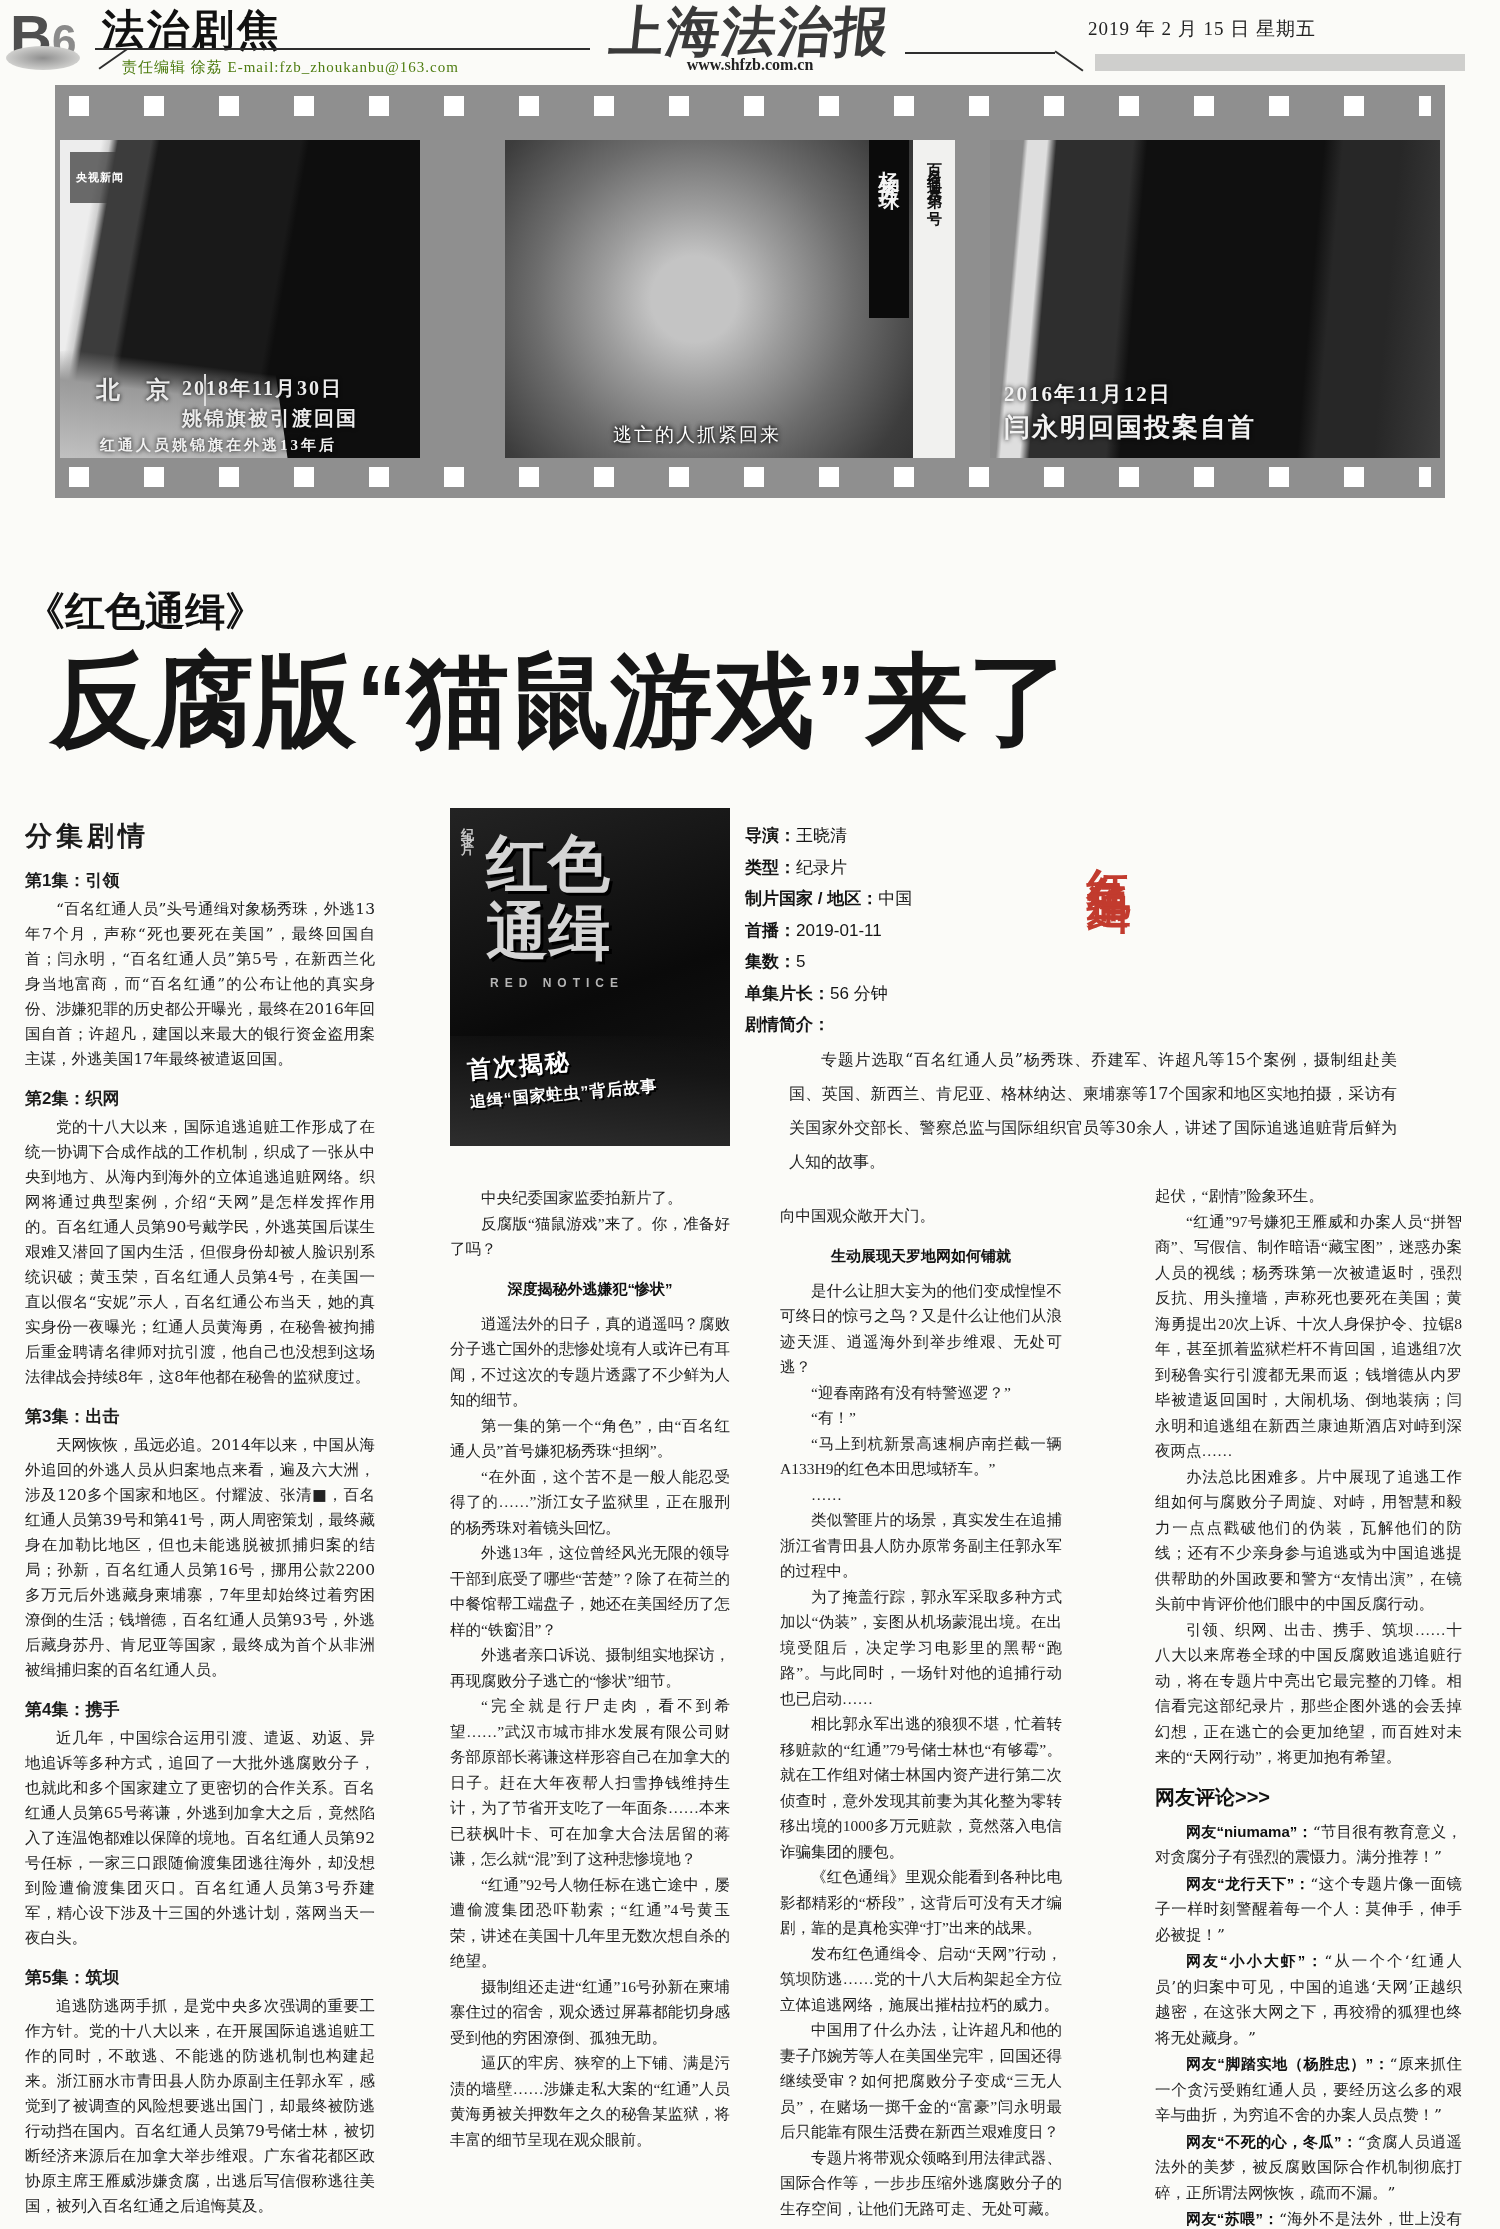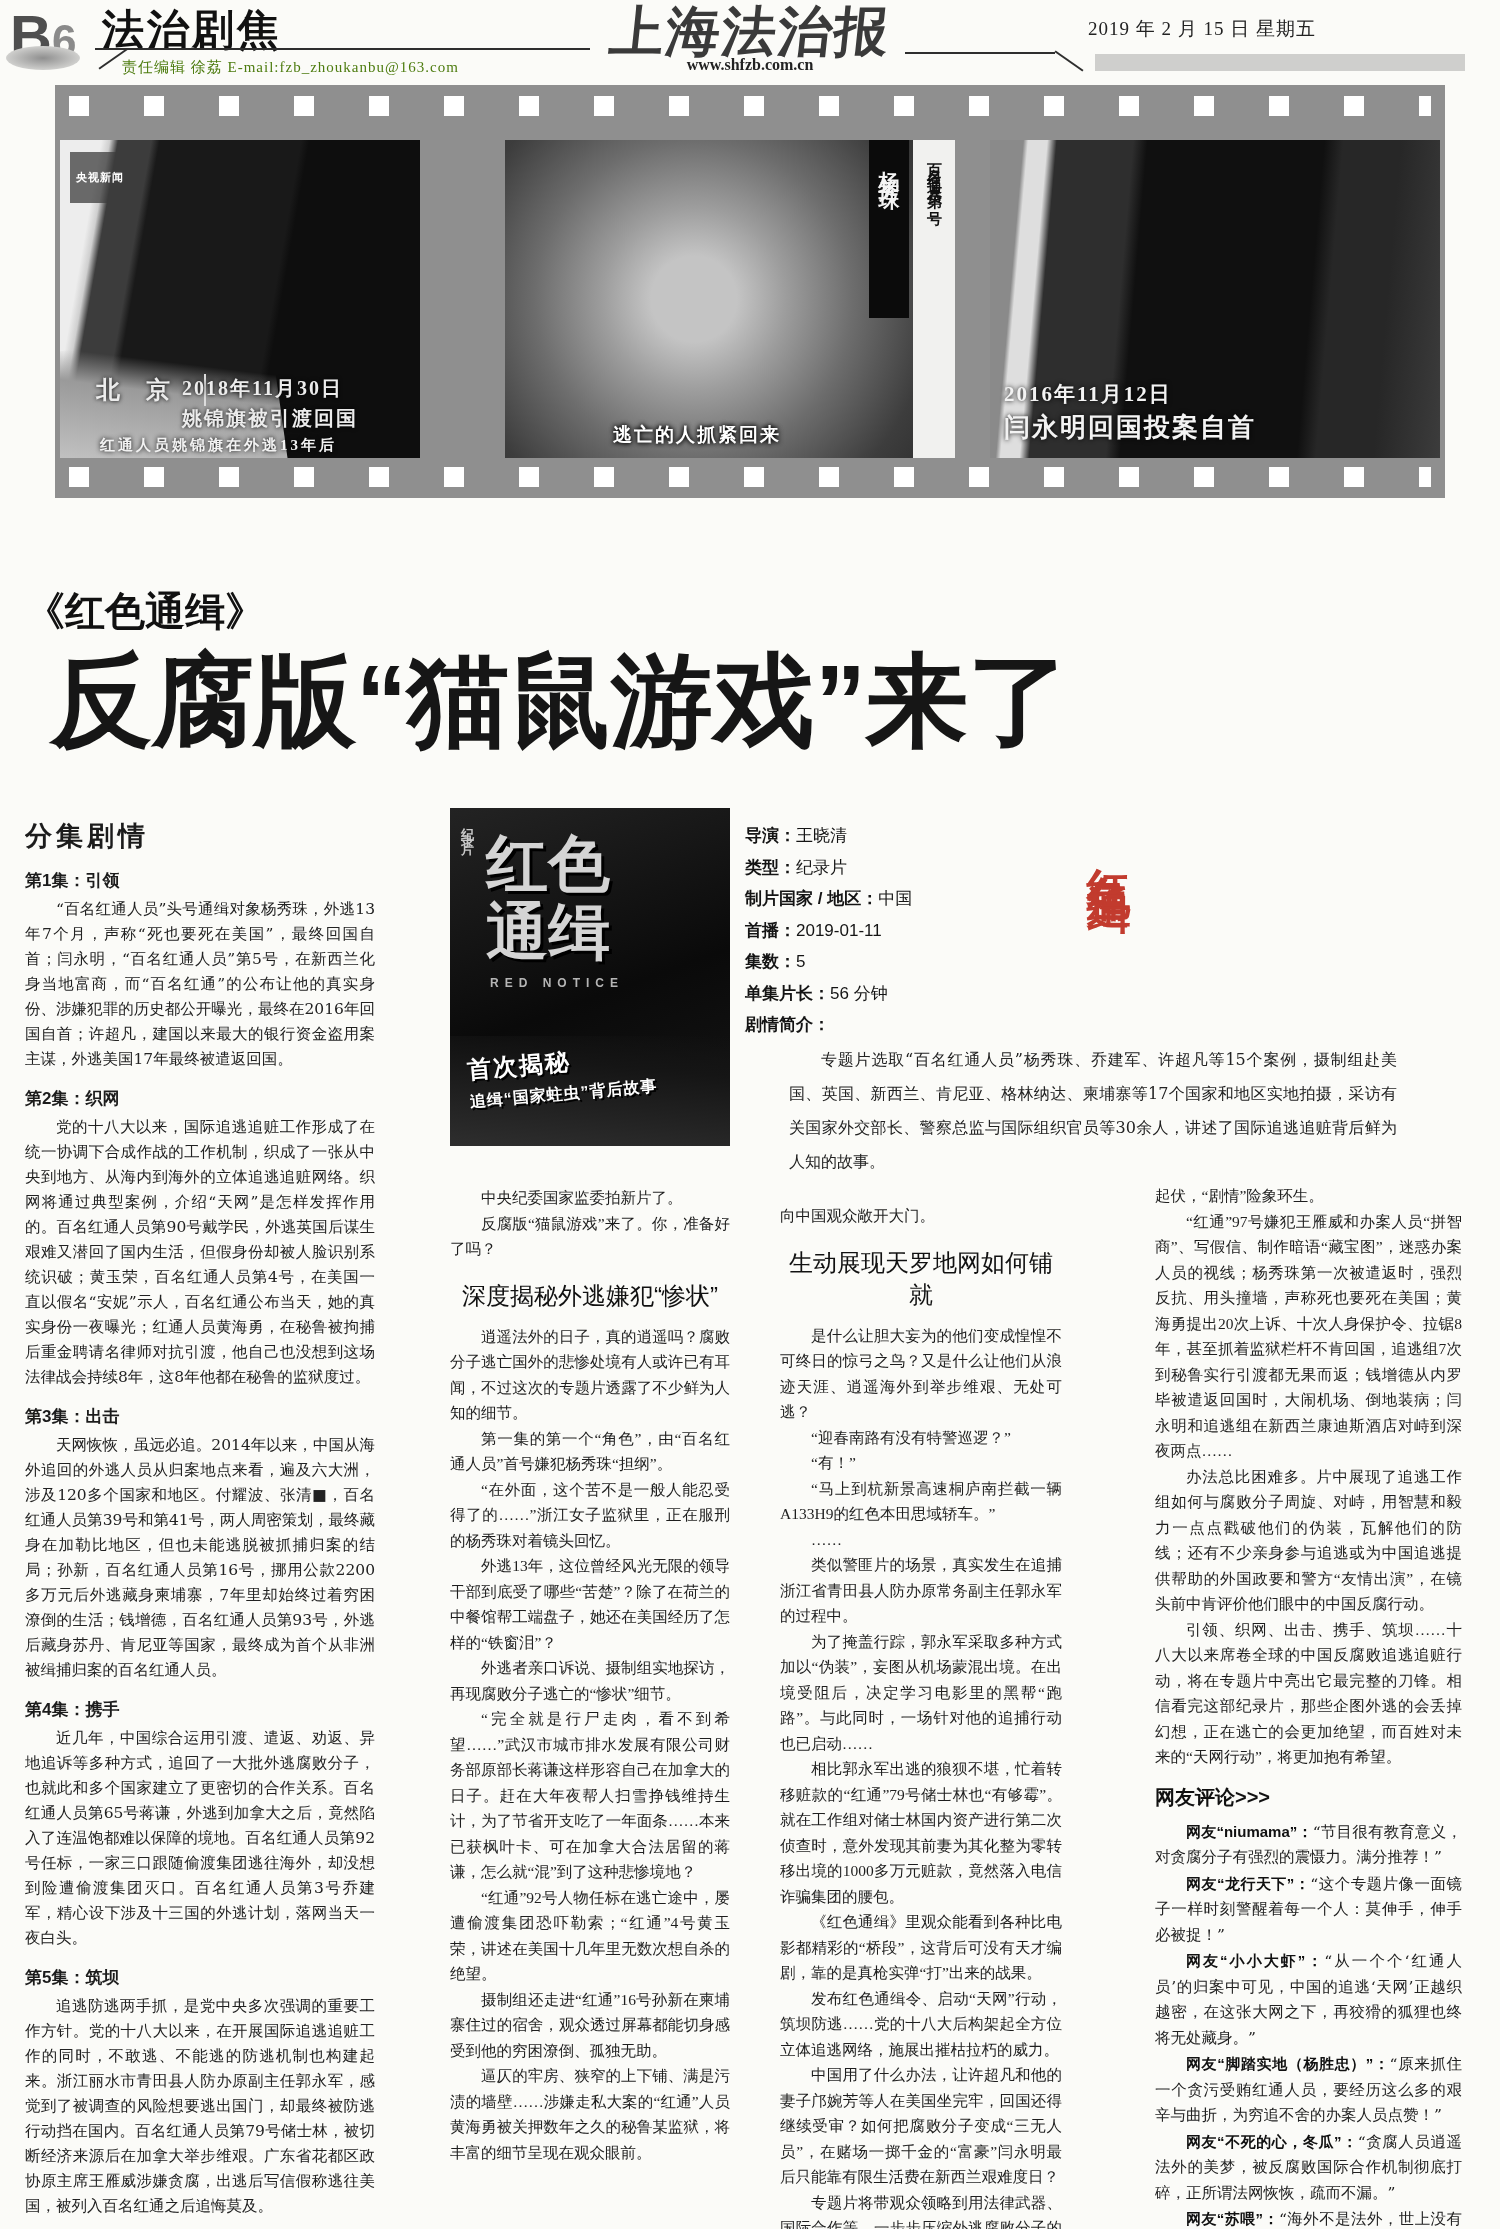--- a/index.html
+++ b/index.html
@@ -47,21 +47,21 @@
   .p1-lines{left:122px;top:233px;z-index:3;color:#ececec;font-weight:bold;font-size:20px;
             line-height:30px;letter-spacing:2px;text-shadow:0 0 4px #000;}
   .p1-sub{left:40px;top:296px;font-weight:bold;font-size:15px;color:#f2f2f2;letter-spacing:3px;
           z-index:3;text-shadow:0 0 5px #000;}
   .p2-bar-black{position:absolute;right:46px;top:0;width:40px;height:178px;background:#0b0b0b;
     display:flex;justify-content:center;padding-top:14px;box-sizing:border-box;}
   .p2-bar-black span{writing-mode:vertical-rl;color:#f5f5f5;font-weight:bold;font-size:21px;letter-spacing:9px;}
   .p2-bar-white{position:absolute;right:0;top:0;width:42px;height:100%;background:#f1f1ef;
     display:flex;justify-content:center;padding-top:12px;box-sizing:border-box;}
   .p2-bar-white span{writing-mode:vertical-rl;color:#111;font-weight:bold;font-size:15px;letter-spacing:5px;}
-  .p2-cap{left:108px;top:282px;font-weight:bold;font-size:19px;color:#fff;letter-spacing:2px;
+  .p2-cap{left:108px;top:282px;font-weight:normal;font-size:19px;color:#fff;letter-spacing:2px;
           text-shadow:0 0 5px #000,0 0 5px #000;}
   .p3-cap{left:14px;top:238px;color:#f3f3f3;font-weight:bold;text-shadow:0 0 5px #000;}
   .p3-cap .l1{font-size:21px;line-height:32px;letter-spacing:2px;}
   .p3-cap .l2{font-size:26px;line-height:36px;letter-spacing:2px;}
 
   
   .kicker{left:25px;top:584px;font-family:"Liberation Sans",sans-serif;font-weight:900;font-size:40px;color:#111;}
   .headline{left:50px;top:634px;font-family:"Liberation Sans",sans-serif;font-weight:900;font-size:102px;
             color:#161616;white-space:nowrap;letter-spacing:0;}
 
@@ -99,21 +99,21 @@
 
   .red-vert{left:1080px;top:833px;writing-mode:vertical-rl;font-family:"DejaVu Serif",serif;
             font-weight:900;font-size:44px;letter-spacing:8px;color:#c23b2e;}
 
   
   .colB{left:450px;top:1185px;width:280px;height:1044px;overflow:hidden;}
   .colC{left:780px;top:1203px;width:282px;height:1026px;overflow:hidden;}
   .colD{left:1155px;top:1183px;width:307px;height:1046px;overflow:hidden;}
   .para{font-size:15.5px;line-height:25.5px;text-align:justify;text-indent:2em;margin:0;color:#1e1e1e;}
   .noind{text-indent:0;}
-  .subhead{font-family:"Liberation Sans",sans-serif;font-weight:normal;font-size:24px;text-align:center;
+  .subhead{font-family:"Liberation Sans",sans-serif;font-weight:bold;font-size:15px;text-align:center;
            margin:18px 0 12px 0;color:#111;}
   .comments-header{font-family:"Liberation Sans",sans-serif;font-weight:900;font-size:20px;
                    margin:14px 0 8px 0;color:#111;}
   .comment{font-size:15.5px;line-height:25.5px;text-align:justify;text-indent:2em;margin:0;
            font-family:"DejaVu Serif",serif;color:#222;}
   .cname{font-weight:bold;font-family:"Liberation Sans",sans-serif;font-size:15px;color:#111;}
 </style>
 </head>
 <body>
 

